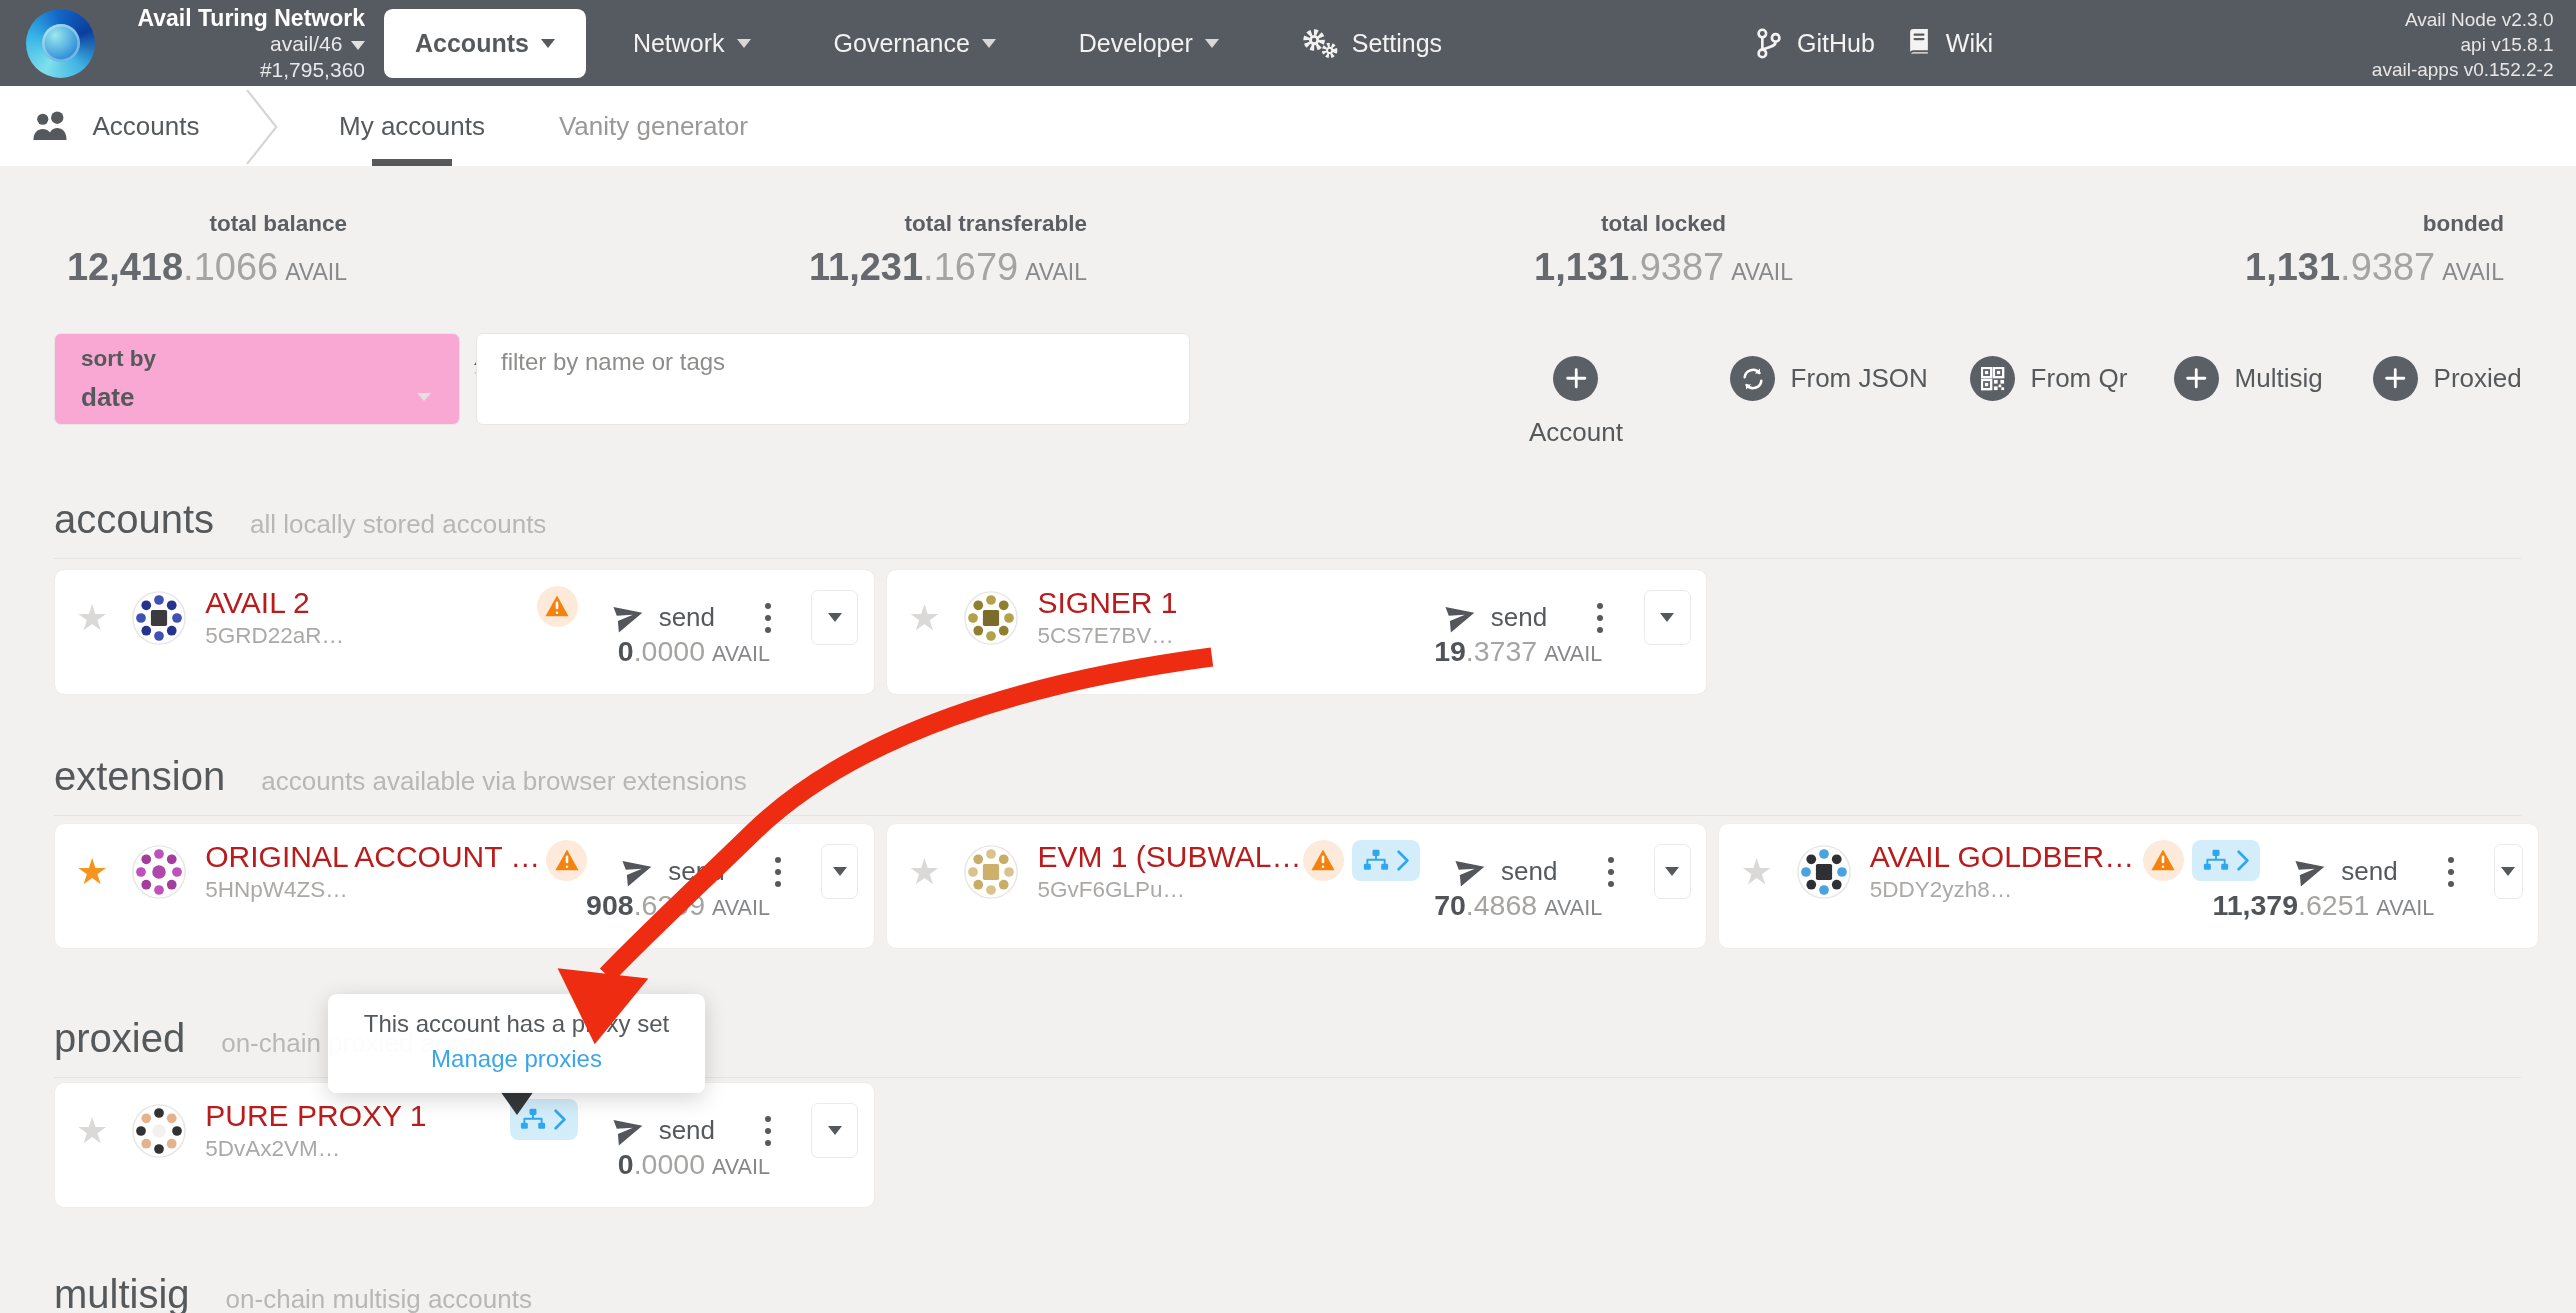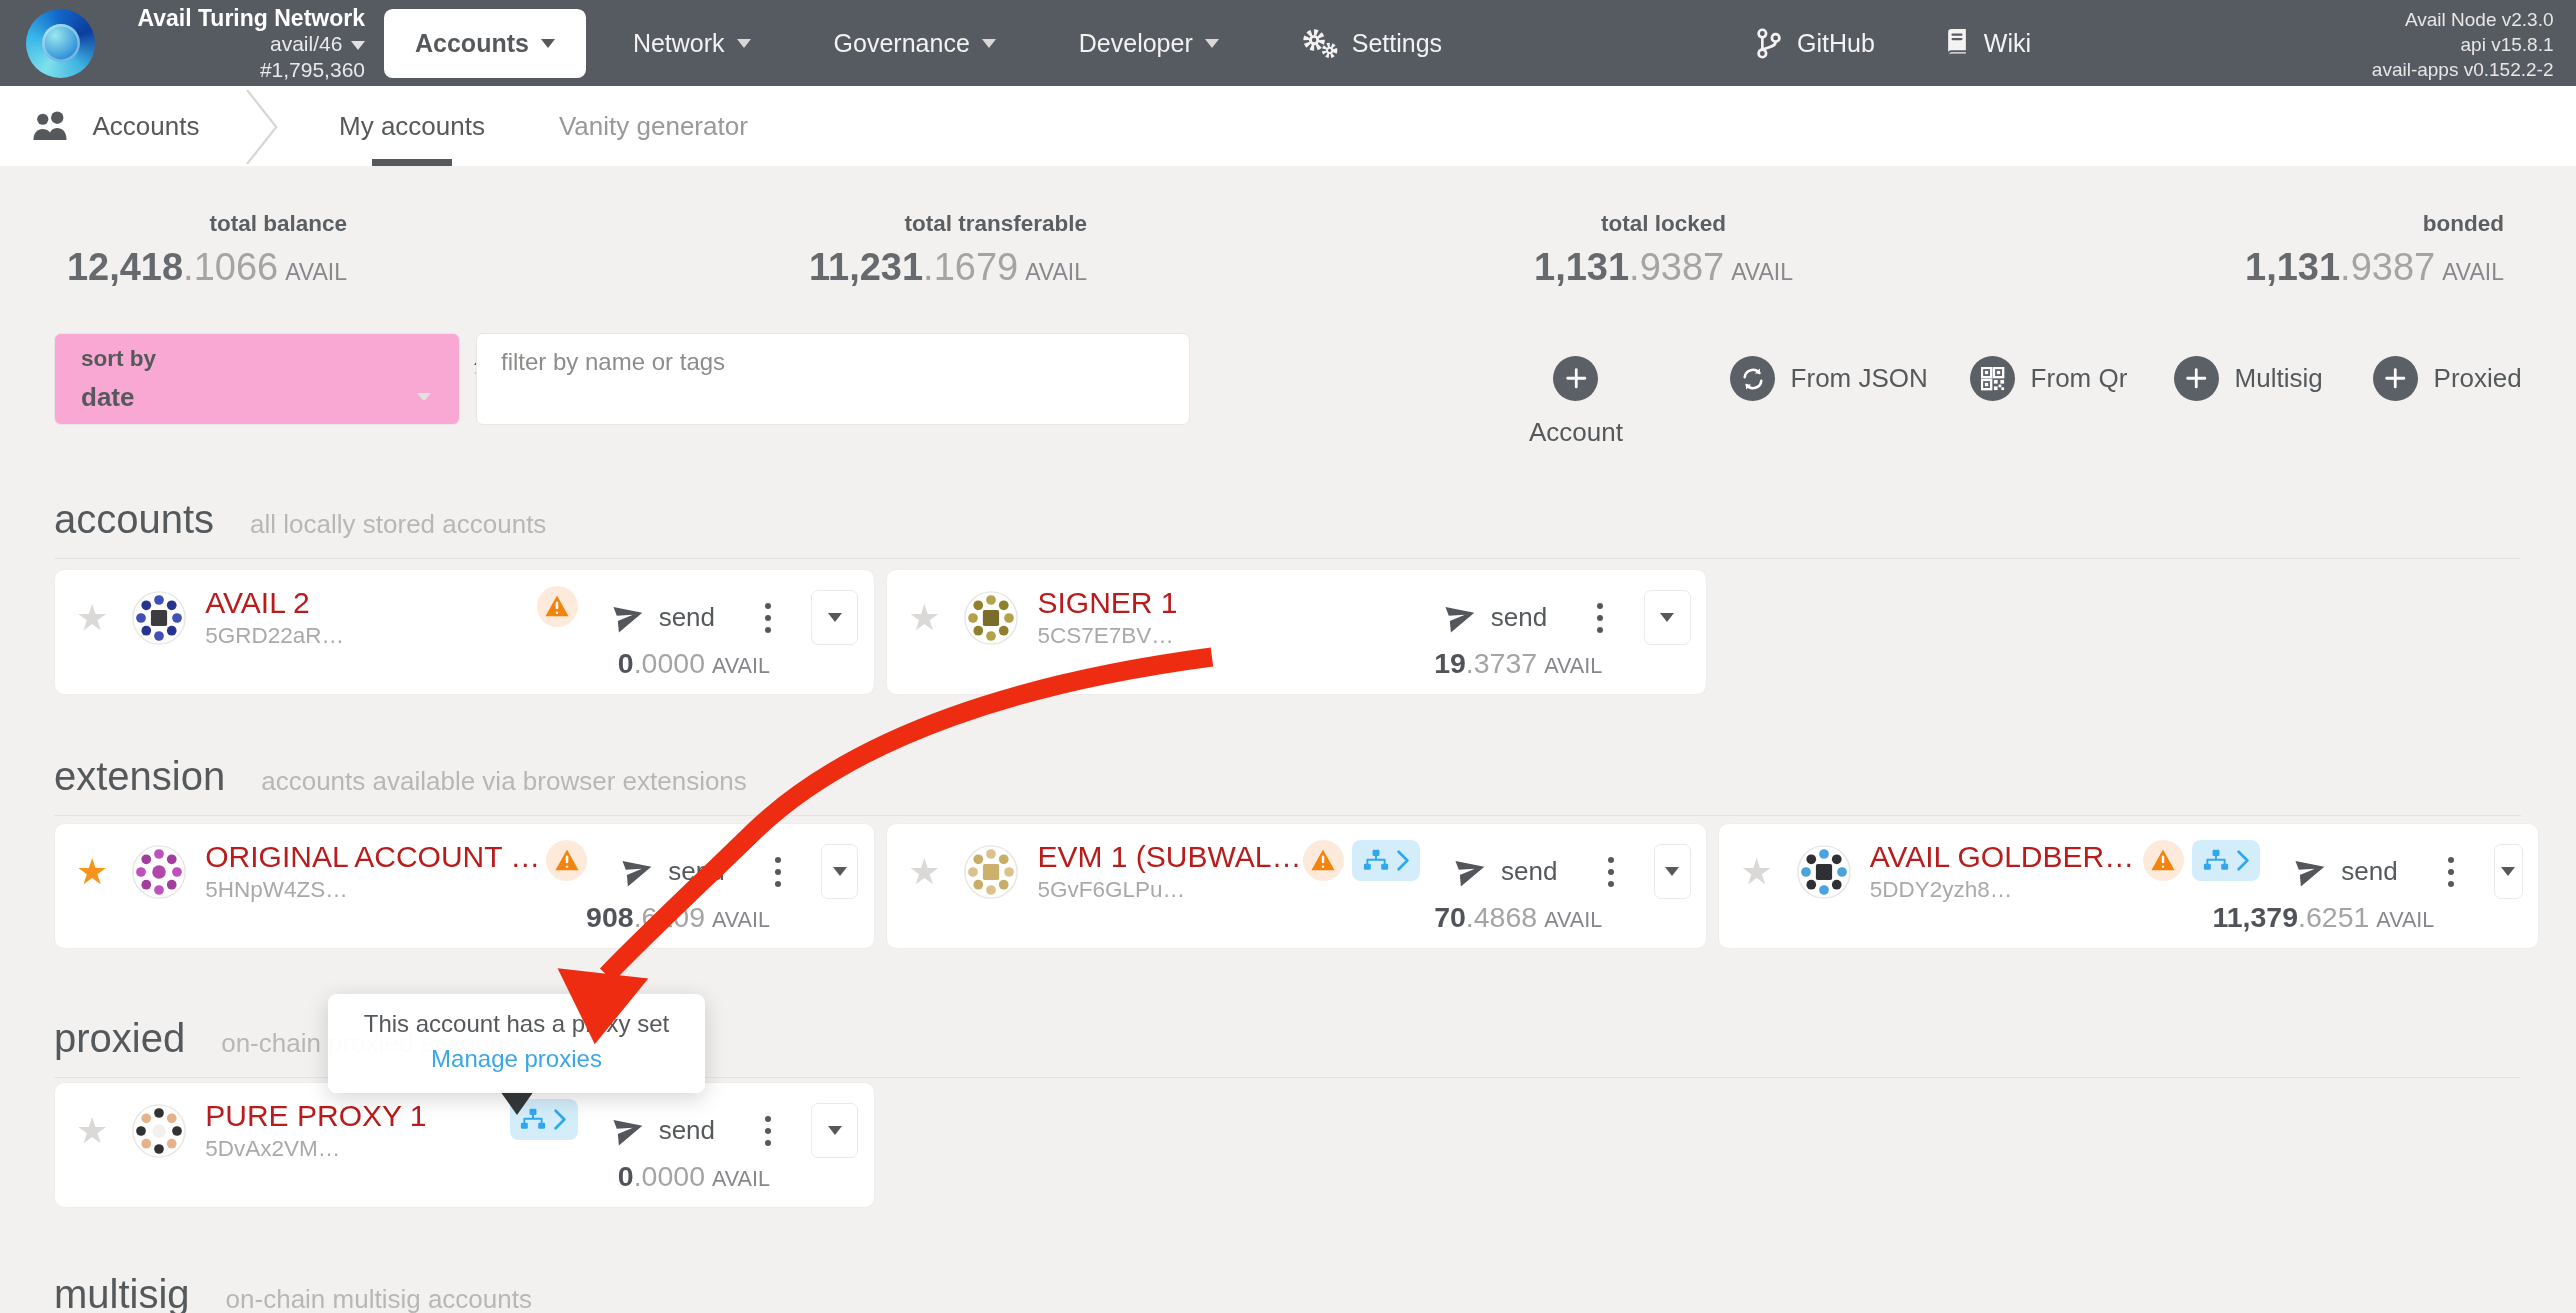--- a/index.html
+++ b/index.html
@@ -15,21 +15,21 @@
   .net-info { position:absolute; left:121px; top:5.2px; width:244px; text-align:right; color:#fff; line-height:26px; }
   .net-name { font-size:23px; font-weight:700; }
   .net-sub  { font-size:21px; color:#e9e9e9; }
   .caret { display:inline-block; width:0; height:0; border-left:7.8px solid transparent; border-right:7.8px solid transparent; border-top:9.5px solid #e2e1df; vertical-align:middle; margin-left:8.6px; }
   .nav { position:absolute; left:384px; top:0; height:86px; display:flex; align-items:center; gap:83px; }
   .nav-item { display:flex; align-items:center; color:#f2f2f1; font-size:25px; cursor:pointer; white-space:nowrap; }
   .nav-item .caret { border-top-color:#d9d8d6; margin-left:12px; }
   .nav-item.active { background:#fff; color:#55595c; height:69px; border-radius:8.6px; padding:0 31px; font-weight:700; margin-right:-36px; }
   .nav-item.active .caret { border-top-color:#55595c; }
   .nav-item svg { margin-right:12px; }
-  .hdr-links { position:absolute; left:1755px; top:0; height:86px; display:flex; align-items:center; gap:69px; }
+  .hdr-links { position:absolute; left:1755px; top:0; height:86px; display:flex; align-items:center; gap:31px; }
   .hdr-link { display:flex; align-items:center; gap:14px; color:#f4f3f2; font-size:25px; cursor:pointer; }
   .versions { position:absolute; right:22.5px; top:7px; text-align:right; color:#e8e7e6; font-size:19px; line-height:25px; }
 
   
   .tabbar { position:absolute; left:0; top:86px; width:2576px; height:80px; background:#fff; }
   .tab-left { position:absolute; left:30px; top:0; height:80px; display:flex; align-items:center; gap:22.5px; font-size:26px; color:#55595c; cursor:pointer; }
   .tab-chevron { position:absolute; left:245px; top:3.5px; }
   .tabs { position:absolute; left:339px; top:0; height:80px; display:flex; align-items:center; gap:74px; }
   .tab { font-size:26px; color:#9b9997; cursor:pointer; position:relative; height:80px; display:flex; align-items:center; }
   .tab.active { color:#55595c; }
@@ -71,21 +71,21 @@
   .acct-name { font-size:30px; color:#b91c1c; white-space:nowrap; overflow:hidden; text-overflow:ellipsis; }
   .acct-addr { font-size:22.5px; color:#aba9a7; margin-top:3.5px; }
   .badges { margin-left:auto; display:flex; align-items:center; gap:8.6px; align-self:flex-start; margin-top:3.5px; }
   .warn-badge { width:41px; height:41px; border-radius:50%; background:#fdeadb; display:flex; align-items:center; justify-content:center; }
   .proxy-badge { height:41px; border-radius:8.6px; background:#d3edfb; display:flex; align-items:center; gap:7px; padding:0 10.4px; cursor:pointer; }
   .send-btn { display:flex; align-items:center; gap:14px; margin-left:36px; cursor:pointer; font-size:26px; color:#55595c; }
   .dots-btn { margin-left:45px; display:flex; flex-direction:column; gap:6px; cursor:pointer; padding:5.2px; }
   .dots-btn i { width:6px; height:6px; border-radius:50%; background:#55595c; }
   .expand-btn { margin-left:35px; width:47px; height:55px; border:1.7px solid #eceae8; border-radius:7px; display:flex; align-items:center; justify-content:center; cursor:pointer; }
   .expand-btn .caret { border-top-color:#55595c; margin:0; }
-  .balance { position:absolute; right:104px; bottom:14px; }
+  .balance { position:absolute; right:104px; bottom:26px; }
   .bal-int { font-size:28.5px; font-weight:700; color:#505458; }
   .bal-dec { font-size:28.5px; color:#a5a4a2; }
   .bal-unit { font-size:21.6px; color:#85878a; margin-left:7px; }
 
   
   .tooltip { position:absolute; left:328px; top:994px; width:377px; height:99px; background:rgba(255,255,255,.96); border-radius:8.6px;
              box-shadow:0 5.2px 22.5px rgba(0,0,0,.16); text-align:center; z-index:30; }
   .tooltip-text { font-size:24px; color:#55595c; margin-top:15.6px; }
   .tooltip-link { font-size:24px; color:#3aa6e8; margin-top:7px; cursor:pointer; }
   .tooltip-pointer { position:absolute; left:500px; top:1091px; width:0; height:0; border-left:17.3px solid transparent; border-right:17.3px solid transparent; border-top:24px solid #35383b; z-index:29; }

